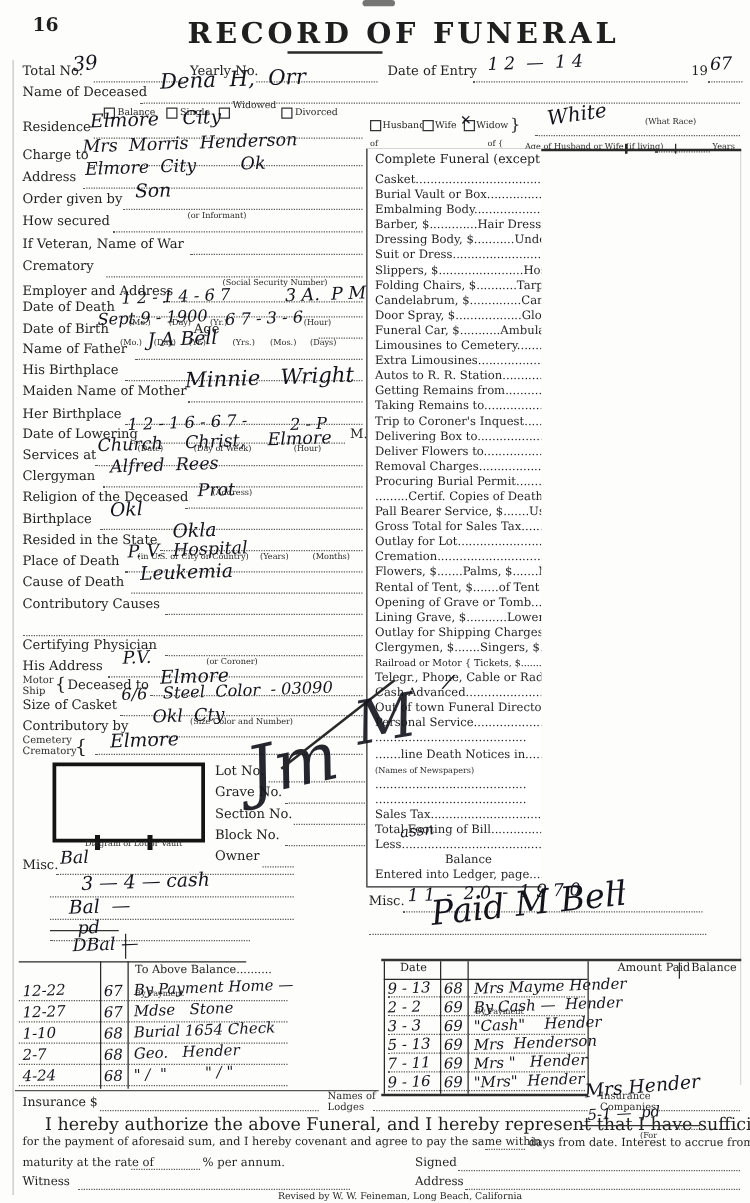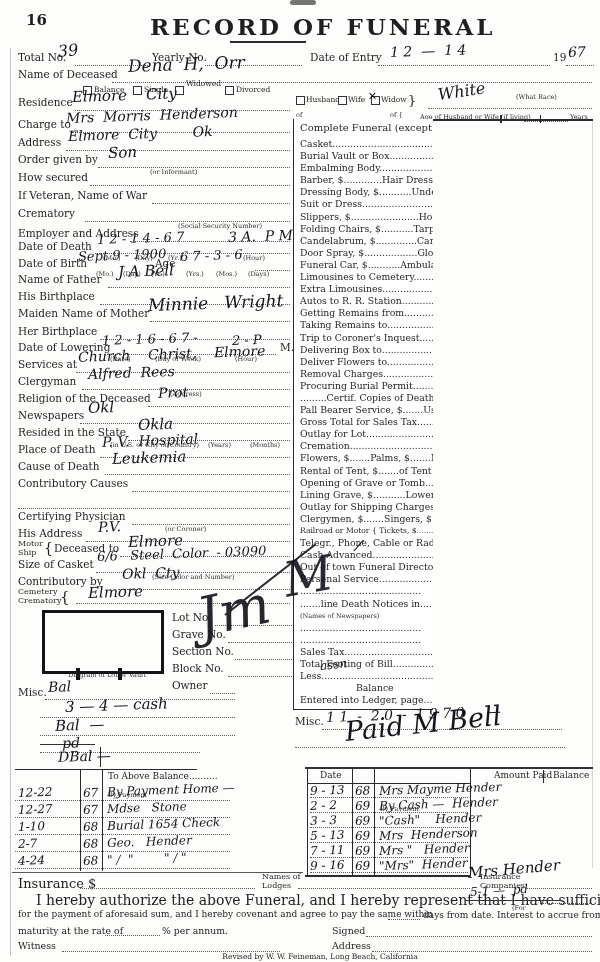--- a/index.html
+++ b/index.html
@@ -158,21 +158,21 @@
 
 <span class="pr" style="left:18px;top:376px">Clergyman</span>
 <span class="hw" style="left:88px;top:367px;font-size:14px">Alfred  Rees</span>
 <div class="dots" style="left:82px;top:389px;width:208px"></div>
 <span class="pr tiny" style="left:170px;top:391px">(Address)</span>
 
 <span class="pr" style="left:18px;top:393px">Religion of the Deceased</span>
 <span class="hw" style="left:158px;top:386px;font-size:14px">Prot</span>
 <div class="dots" style="left:148px;top:406px;width:142px"></div>
 
-<span class="pr" style="left:18px;top:410px">Newspapers</span>
+<span class="pr" style="left:18px;top:410px">Birthplace</span>
 <span class="hw" style="left:88px;top:401px;font-size:15px">Okl</span>
 <div class="dots" style="left:80px;top:423px;width:210px"></div>
 
 <span class="pr" style="left:18px;top:427px">Resided in the State</span>
 <span class="hw" style="left:138px;top:418px;font-size:15px">Okla</span>
 <div class="dots" style="left:128px;top:440px;width:162px"></div>
 <span class="pr tiny" style="left:110px;top:442px">(in U.S. or City or Country)</span>
 <span class="pr tiny" style="left:208px;top:442px">(Years)</span>
 <span class="pr tiny" style="left:250px;top:442px">(Months)</span>
 
@@ -459,21 +459,21 @@
 
     <div class="prow">
       <span class="hw" style="left:3px;top:0">9 - 16</span>
       <span class="hw" style="left:48px;top:0">69</span>
       <span class="hw" style="left:72px;top:0">"Mrs"  Hender</span>
       <div class="dots" style="left:3px;top:12px;width:158px"></div>
     </div>
   </div>
 <div class="hl" style="left:305px;top:875px;width:165px;height:1.5px"></div>
 
-<span class="pr" style="left:18px;top:877px;font-size:13px">Insurance $</span>
+<span class="pr" style="left:18px;top:877px;font-size:10px">Insurance $</span>
 <div class="dots" style="left:80px;top:888px;width:175px"></div>
 <span class="pr tiny" style="left:262px;top:873px;font-size:8px">Names of</span>
 <span class="pr tiny" style="left:262px;top:882px;font-size:8px">Lodges</span>
 <div class="dots" style="left:298px;top:888px;width:172px"></div>
 <span class="pr tiny" style="left:480px;top:873px;font-size:8px">Insurance</span>
 <span class="pr tiny" style="left:480px;top:882px;font-size:8px">Companies</span>
 <span class="hw sig" style="left:468px;top:866px;font-size:15px;transform:rotate(-5deg)">Mrs Hender</span>
 <div class="dots" style="left:525px;top:888px;width:67px"></div>
 
 <span class="pr" style="left:36px;top:893px;font-size:14px">I hereby authorize the above Funeral, and I hereby represent that I have sufficient resources Legally collectable to</span>

